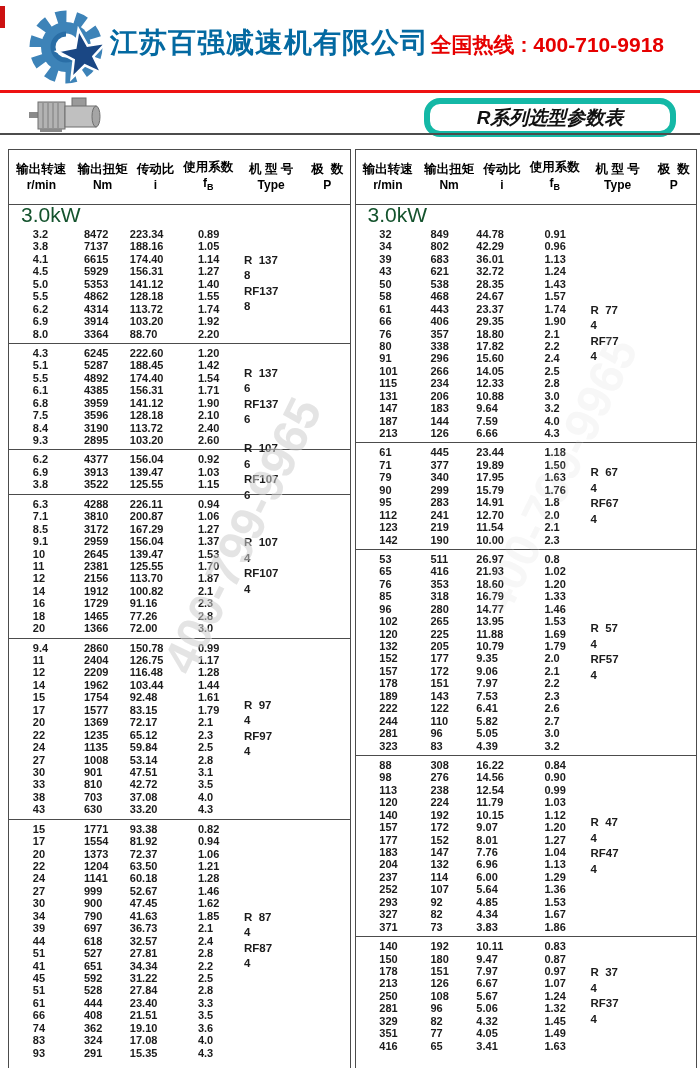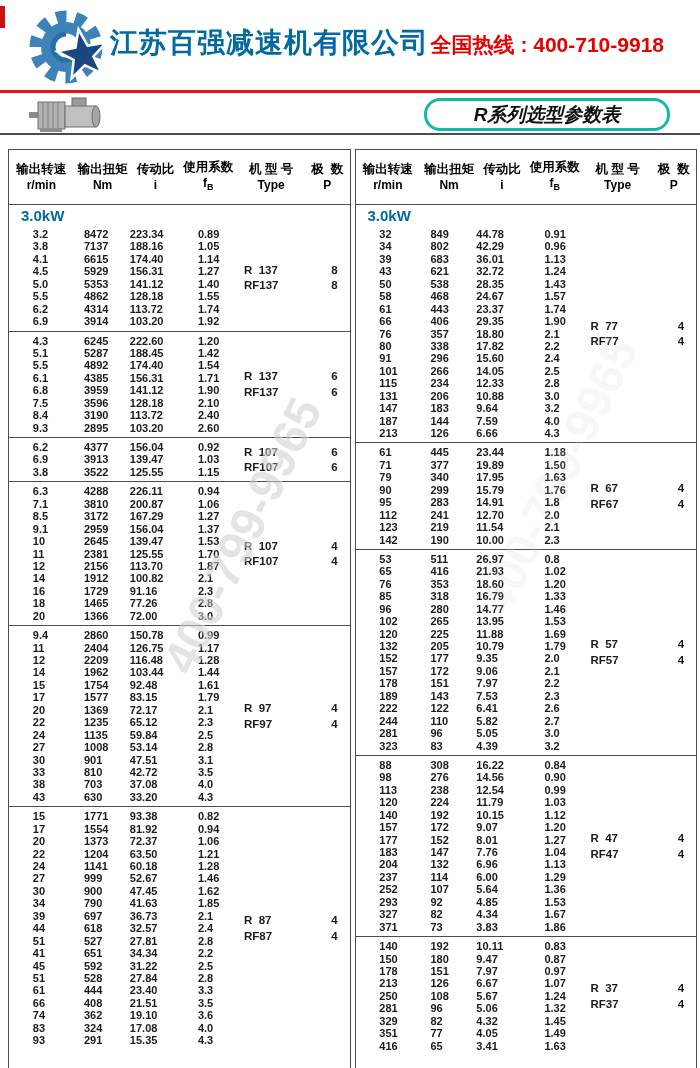--- a/index.html
+++ b/index.html
@@ -5,41 +5,41 @@
   html,body{margin:0;padding:0;background:#e9e9e9;}
   .page{position:relative;width:700px;height:1068px;background:#ffffff;overflow:hidden;
         font-family:"Liberation Sans",sans-serif;margin:0 auto;}
   
   .red-strip{position:absolute;left:0;top:6px;width:5px;height:22px;background:#cc1111;}
   .logo{position:absolute;left:26px;top:3px;width:90px;height:88px;}
   .company{position:absolute;left:110px;top:24px;font-size:28px;font-weight:bold;color:#0369a1;letter-spacing:1px;text-align:center;}
   .hotline{position:absolute;right:36px;top:31px;font-size:21px;font-weight:bold;color:#e60000;white-space:nowrap;}
   .red-rule{position:absolute;left:0;top:90px;width:700px;height:3px;background:#ee1111;}
   .product{position:absolute;left:28px;top:95px;}
-  .pill{position:absolute;left:424px;top:98px;width:240px;height:27px;border:3px solid #14b8a6;border-radius:16px;
+  .pill{position:absolute;left:424px;top:98px;width:240px;height:27px;border:6px solid #14b8a6;border-radius:16px;
         display:flex;align-items:center;justify-content:center;font-size:19px;font-weight:bold;font-style:italic;color:#111;}
   .dark-rule{position:absolute;left:0;top:133px;width:700px;height:2px;background:#4c4c4c;}
   
   .tables{position:absolute;left:8px;top:149px;right:3px;bottom:0;display:flex;gap:4px;}
   .panel{flex:1;border:1px solid #4c4c4c;border-bottom:none;position:relative;overflow:hidden;background:#fff;}
   .thead{display:flex;height:54px;border-bottom:1px solid #4c4c4c;align-items:center;}
   .th{text-align:center;color:#000;}
   .th:nth-child(1){width:19%;} .th:nth-child(2){width:17%;} .th:nth-child(3){width:14%;}
   .th:nth-child(4){width:17%;} .th:nth-child(5){width:20%;} .th:nth-child(6){width:13%;}
   .th-cn{font-size:12.5px;font-weight:bold;line-height:17px;white-space:pre;}
   .th-unit{font-size:12px;font-weight:bold;line-height:15px;}
   .th-unit sub{font-size:9px;}
-  .section-label{height:20px;font-size:15px;font-weight:bold;color:#0369a1;padding-left:12px;display:flex;align-items:center;}
+  .section-label{height:20px;font-size:21px;font-weight:normal;color:#14532d;padding-left:12px;display:flex;align-items:center;}
   .group{position:relative;padding:3px 0;}
   .bt{border-top:1px solid #4c4c4c;}
   .row{display:flex;height:12.45px;line-height:12.6px;font-size:11px;font-weight:bold;color:#1b1b1b;}
   .c1{margin-left:7%;width:15%;} .c2{width:13.5%;} .c3{width:20%;} .c4{flex:1;}
   .typeblock{position:absolute;left:69%;right:3.5%;top:50%;transform:translateY(-50%);}
   .typerow{display:flex;justify-content:space-between;font-size:11.5px;font-weight:bold;color:#1b1b1b;
-           line-height:15.5px;white-space:pre;}
+           line-height:15.5px;white-space:pre;flex-direction:column;}
   
   .watermark{position:absolute;font-size:48px;font-weight:bold;color:#cfcfcf;opacity:.55;white-space:nowrap;
              transform:rotate(-64deg);transform-origin:0 0;pointer-events:none;text-shadow:1px 1px 0 #ffffff;z-index:5;}
   #wm1{left:152px;top:658px;}
   #wm2{left:468px;top:598px;opacity:.16;}
 </style>
 </head>
 <body>
 
 <div class="page">
@@ -144,20 +144,26 @@
               <span class="c2">4314</span>
               <span class="c3">113.72</span>
               <span class="c4">1.74</span>
             </div>
             <div class="row">
               <span class="c1">6.9</span>
               <span class="c2">3914</span>
               <span class="c3">103.20</span>
               <span class="c4">1.92</span>
             </div>
+            <div class="row">
+              <span class="c1">8.0</span>
+              <span class="c2">3364</span>
+              <span class="c3">88.70</span>
+              <span class="c4">2.20</span>
+            </div>
           </div>
           <div class="typeblock">
             <div class="typerow"><span class="tname">R  137</span><span class="tpole">8</span></div>
             <div class="typerow"><span class="tname">RF137</span><span class="tpole">8</span></div>
           </div>
         </div>
         <div class="group bt">
           <div class="rows">
             <div class="row">
               <span class="c1">4.3</span>

